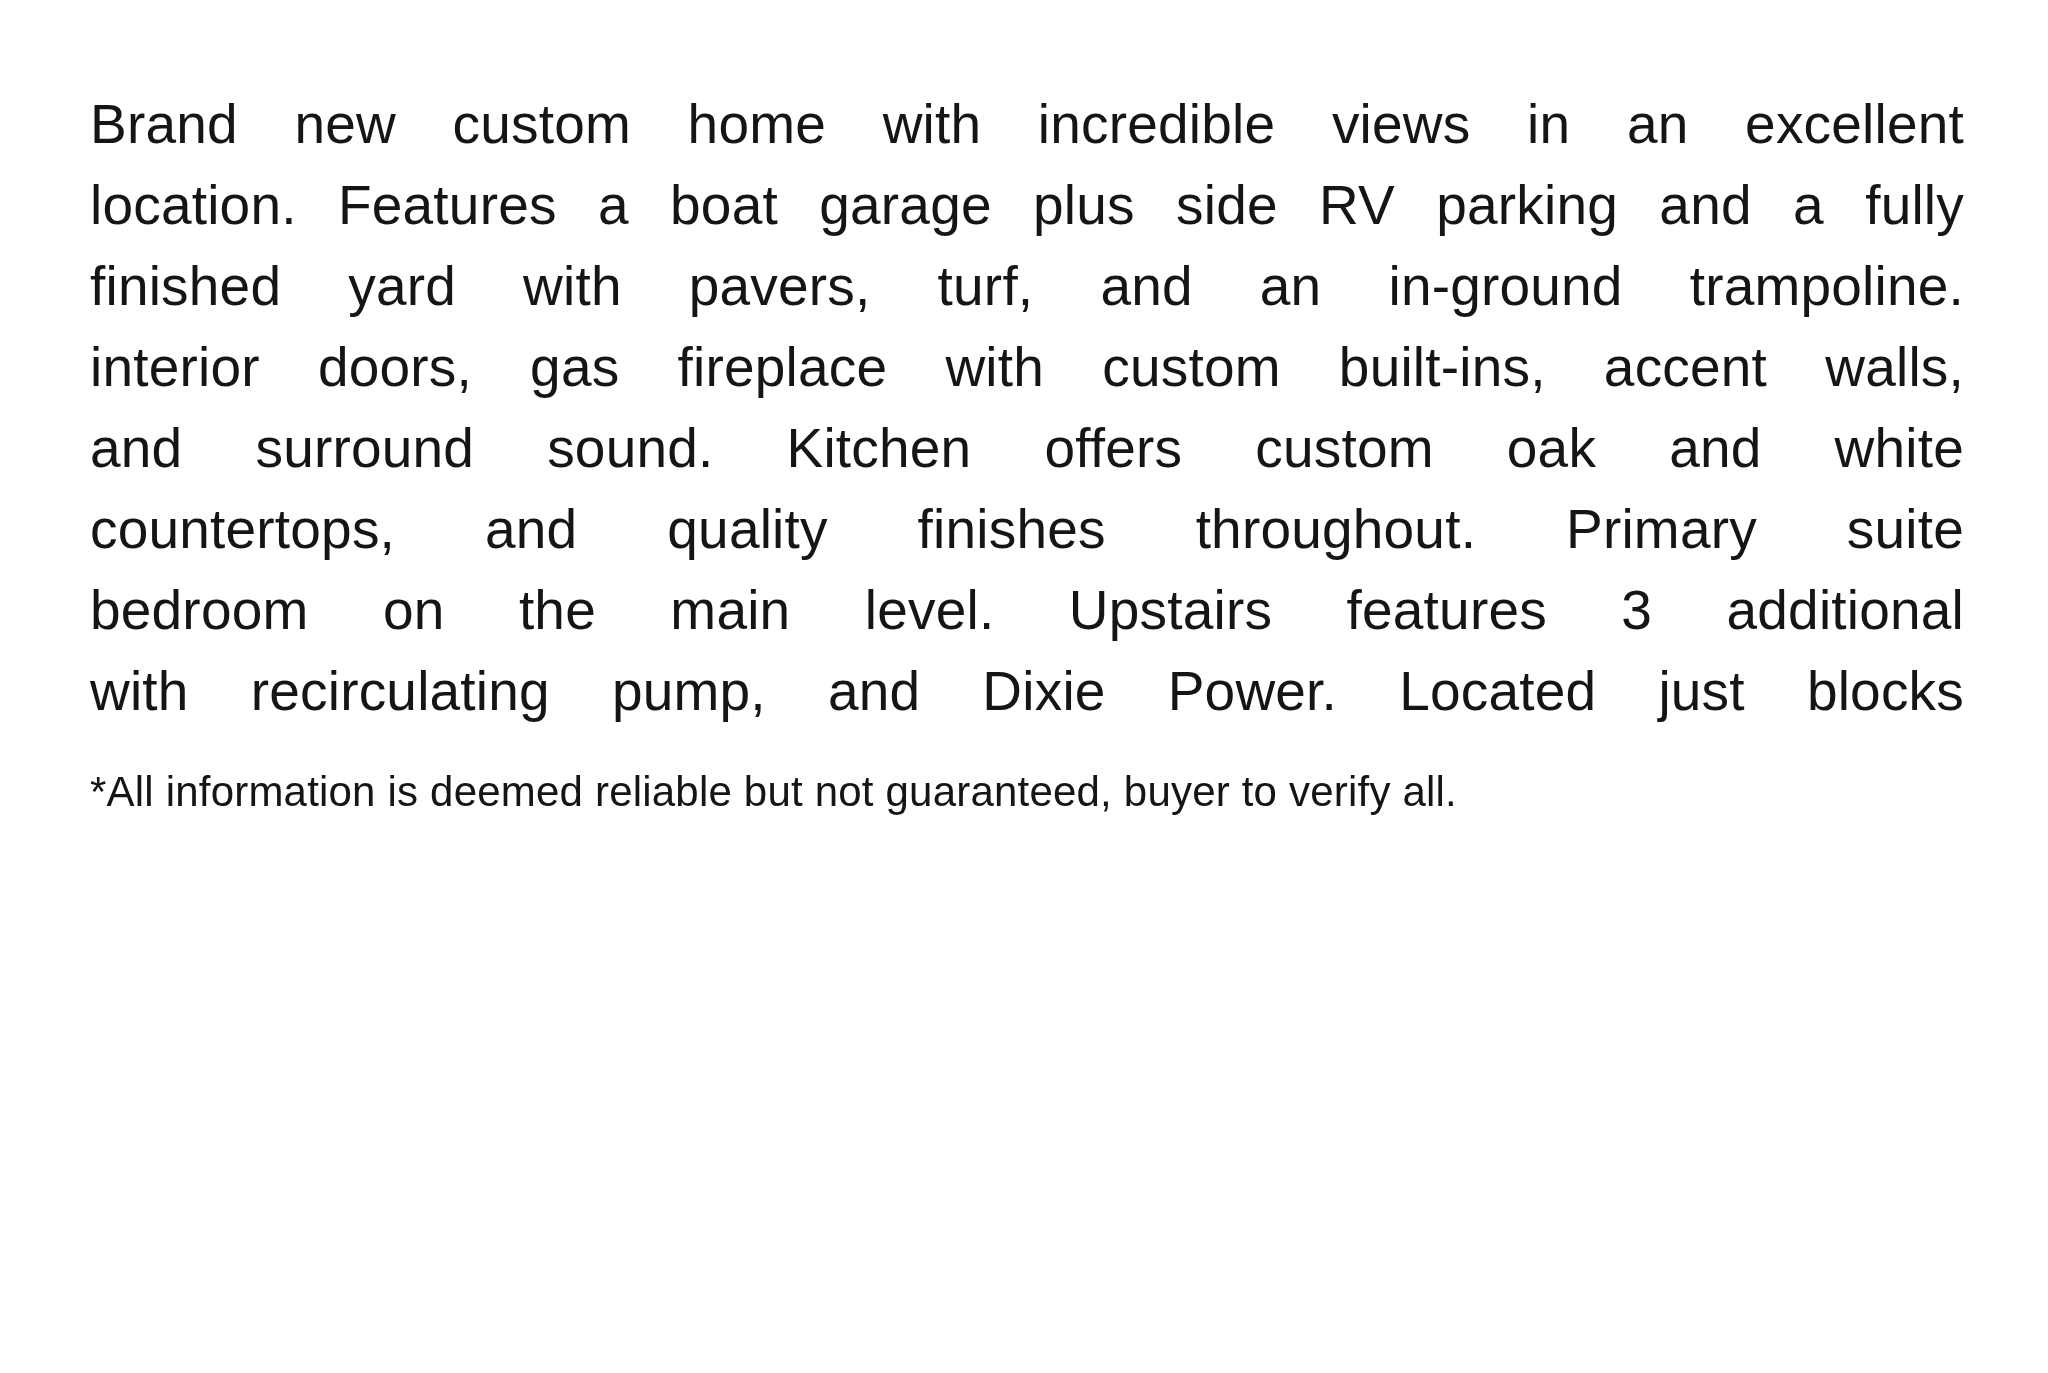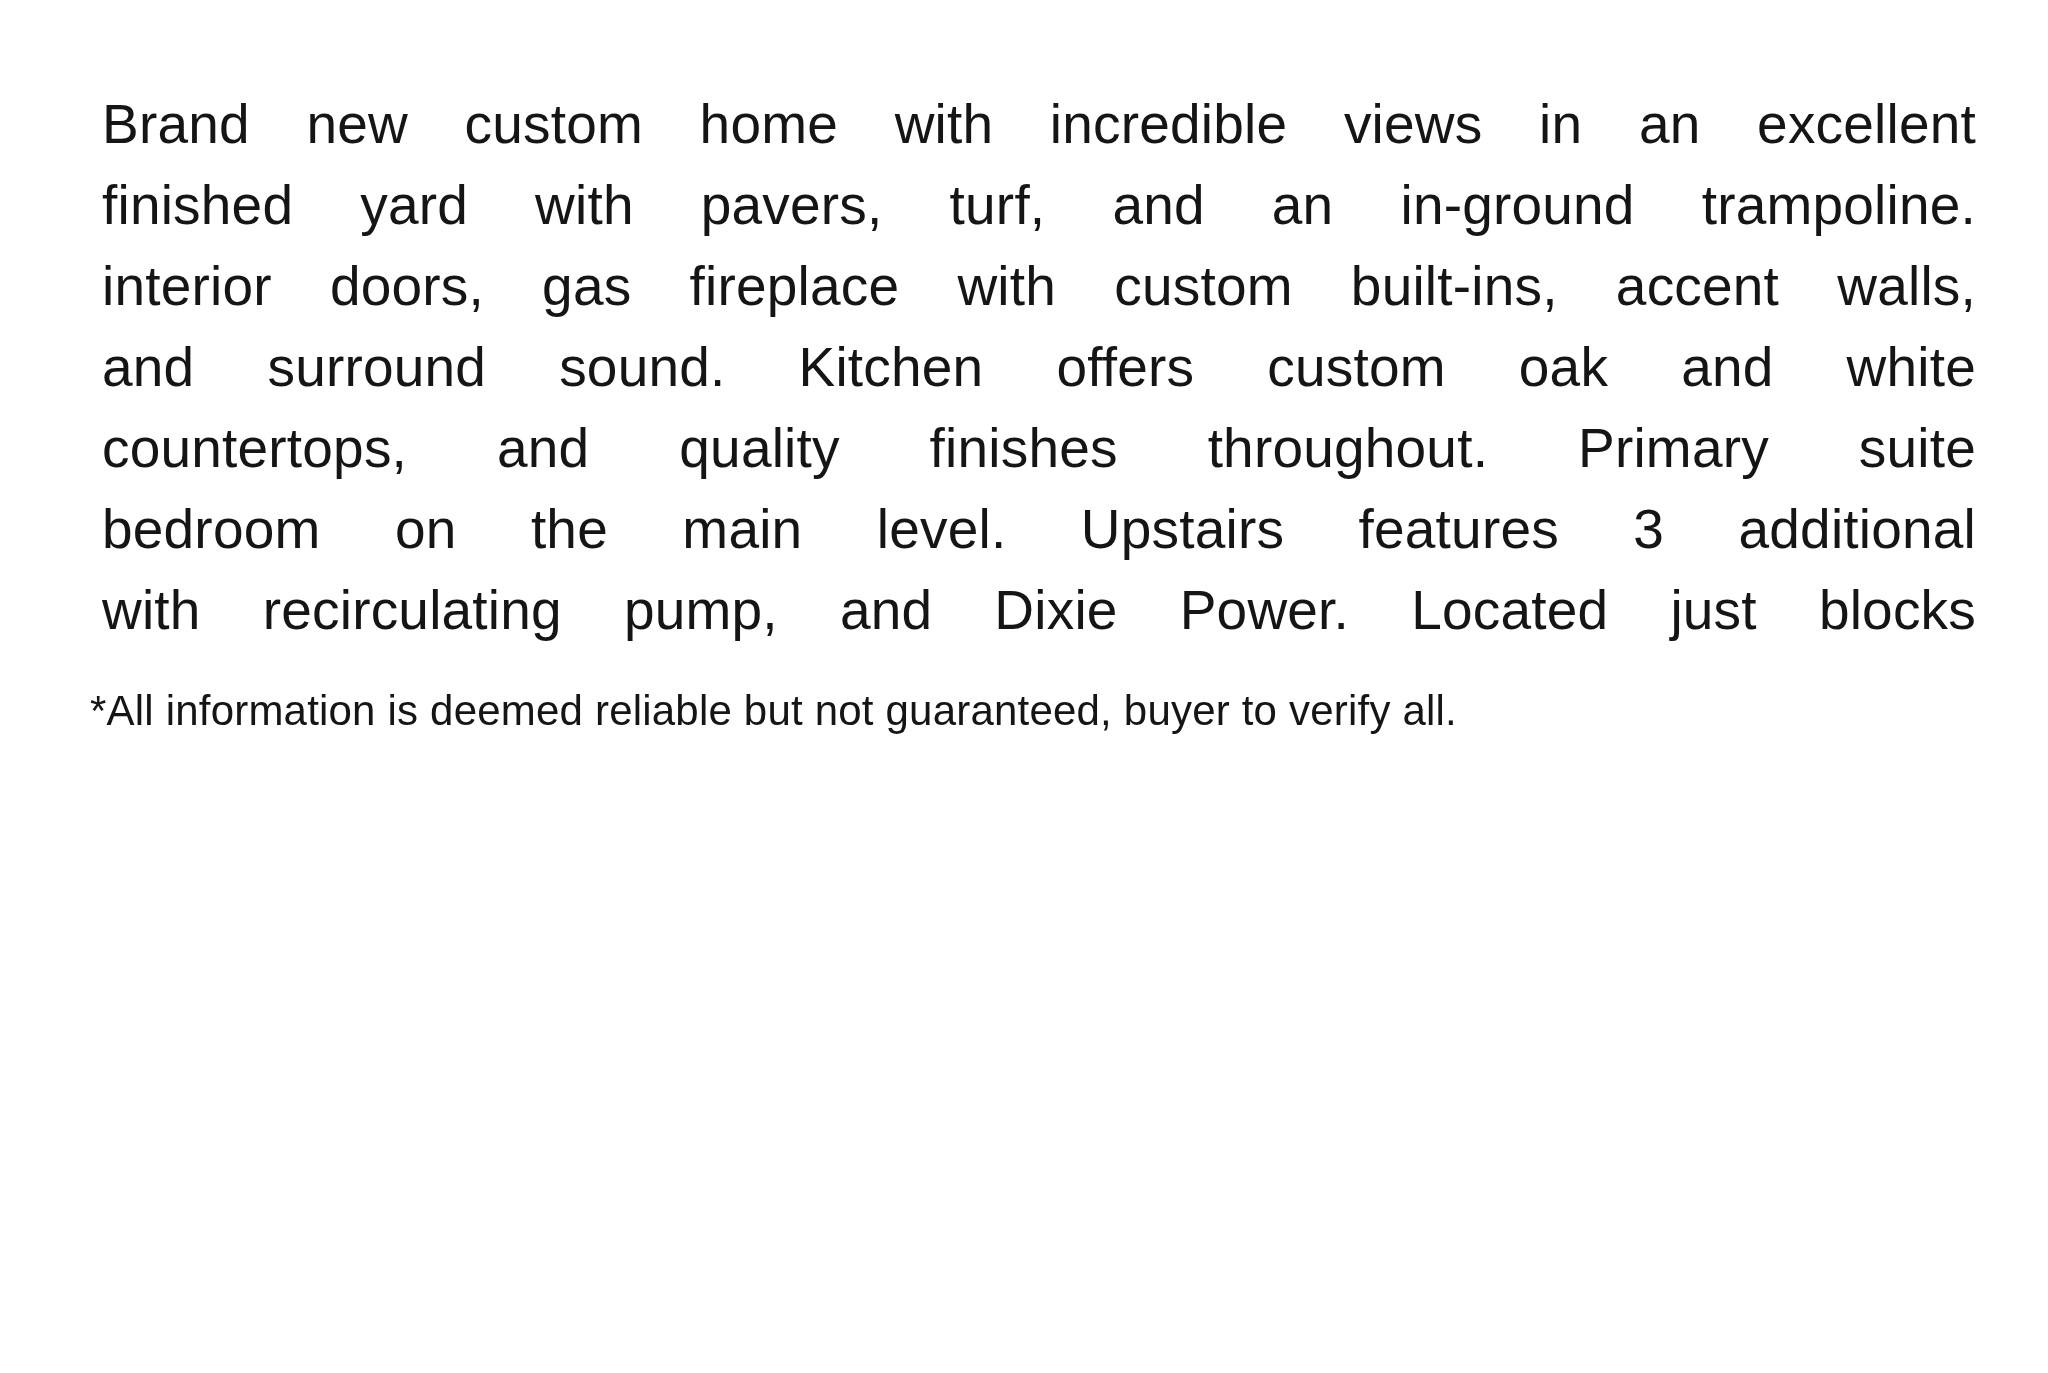--- a/index.html
+++ b/index.html
@@ -26,21 +26,20 @@
     line-height: 81px;
     letter-spacing: 0.2px;
   }
   .description .line {
     width: 100%;
   }
   
   .description .line.just {
     text-align: justify;
     text-align-last: justify;
-    margin-left: 12px;
   }
   
   .description .line.last {
     text-align: left;
   }
   .disclaimer {
     margin-top: 32px;
     color: #151515;
     font-size: 42px;
     line-height: 56px;
@@ -48,20 +47,21 @@
     text-align: left;
   }
 </style>
 </head>
 <body>
 
 <div class="page">
 
   <div class="description">
     <div class="line just">Brand new custom home with incredible views in an excellent</div>
+    <div class="line just">location. Features a boat garage plus side RV parking and a fully</div>
     <div class="line just">finished yard with pavers, turf, and an in-ground trampoline.</div>
     <div class="line just">interior doors, gas fireplace with custom built-ins, accent walls,</div>
     <div class="line just">and surround sound. Kitchen offers custom oak and white</div>
     <div class="line just">countertops, and quality finishes throughout. Primary suite</div>
     <div class="line just">bedroom on the main level. Upstairs features 3 additional</div>
     <div class="line just">with recirculating pump, and Dixie Power. Located just blocks</div>
   </div>
 
   <div class="disclaimer">*All information is deemed reliable but not guaranteed, buyer to verify all.</div>
 

